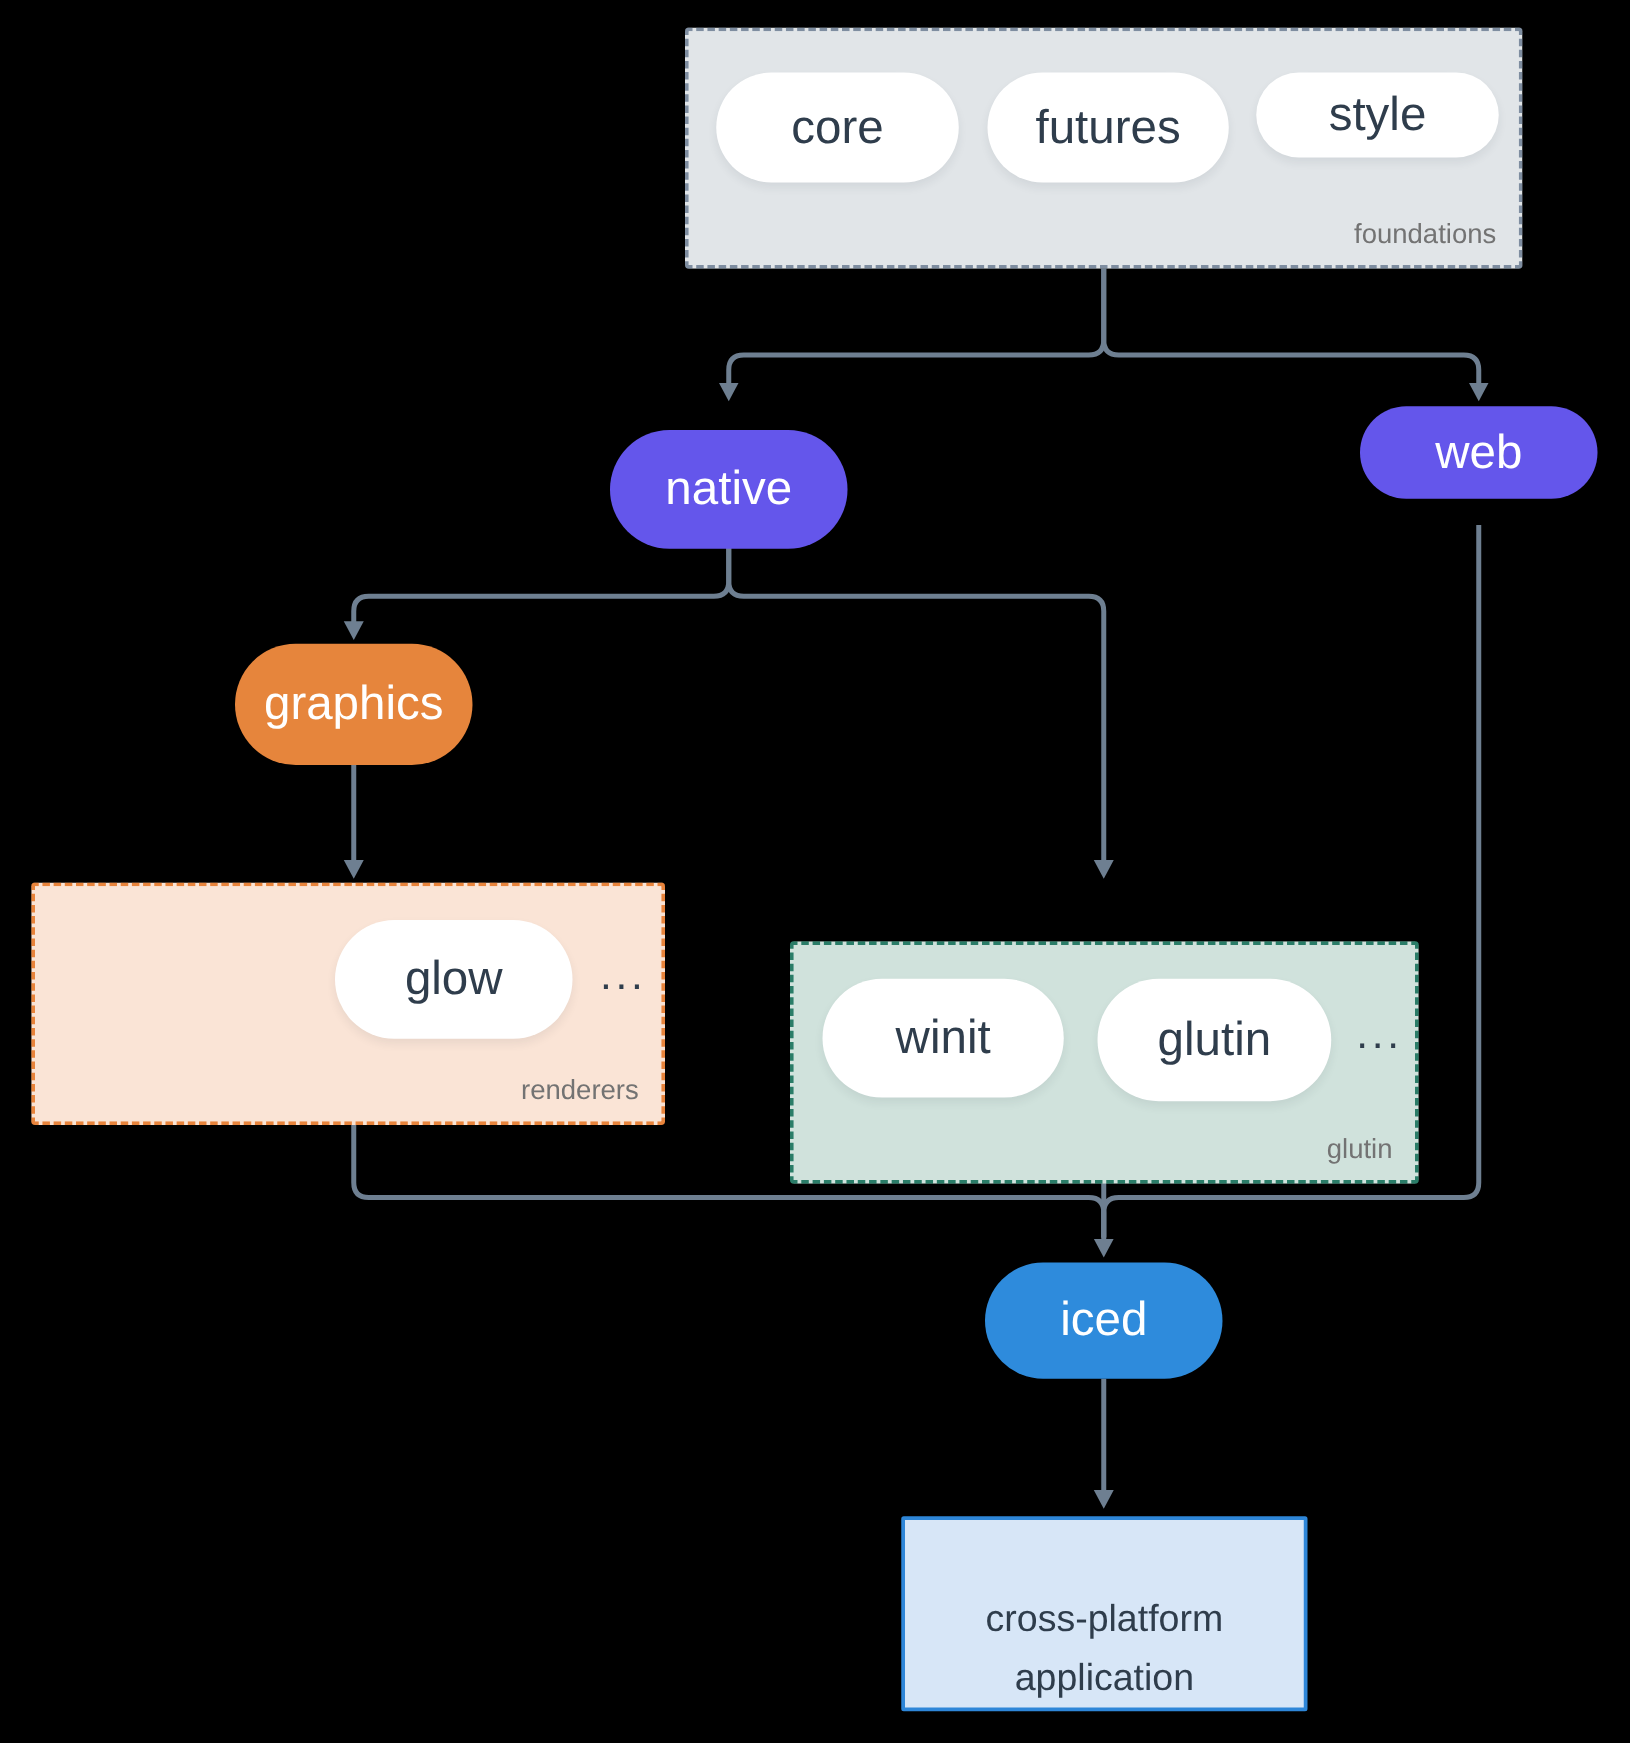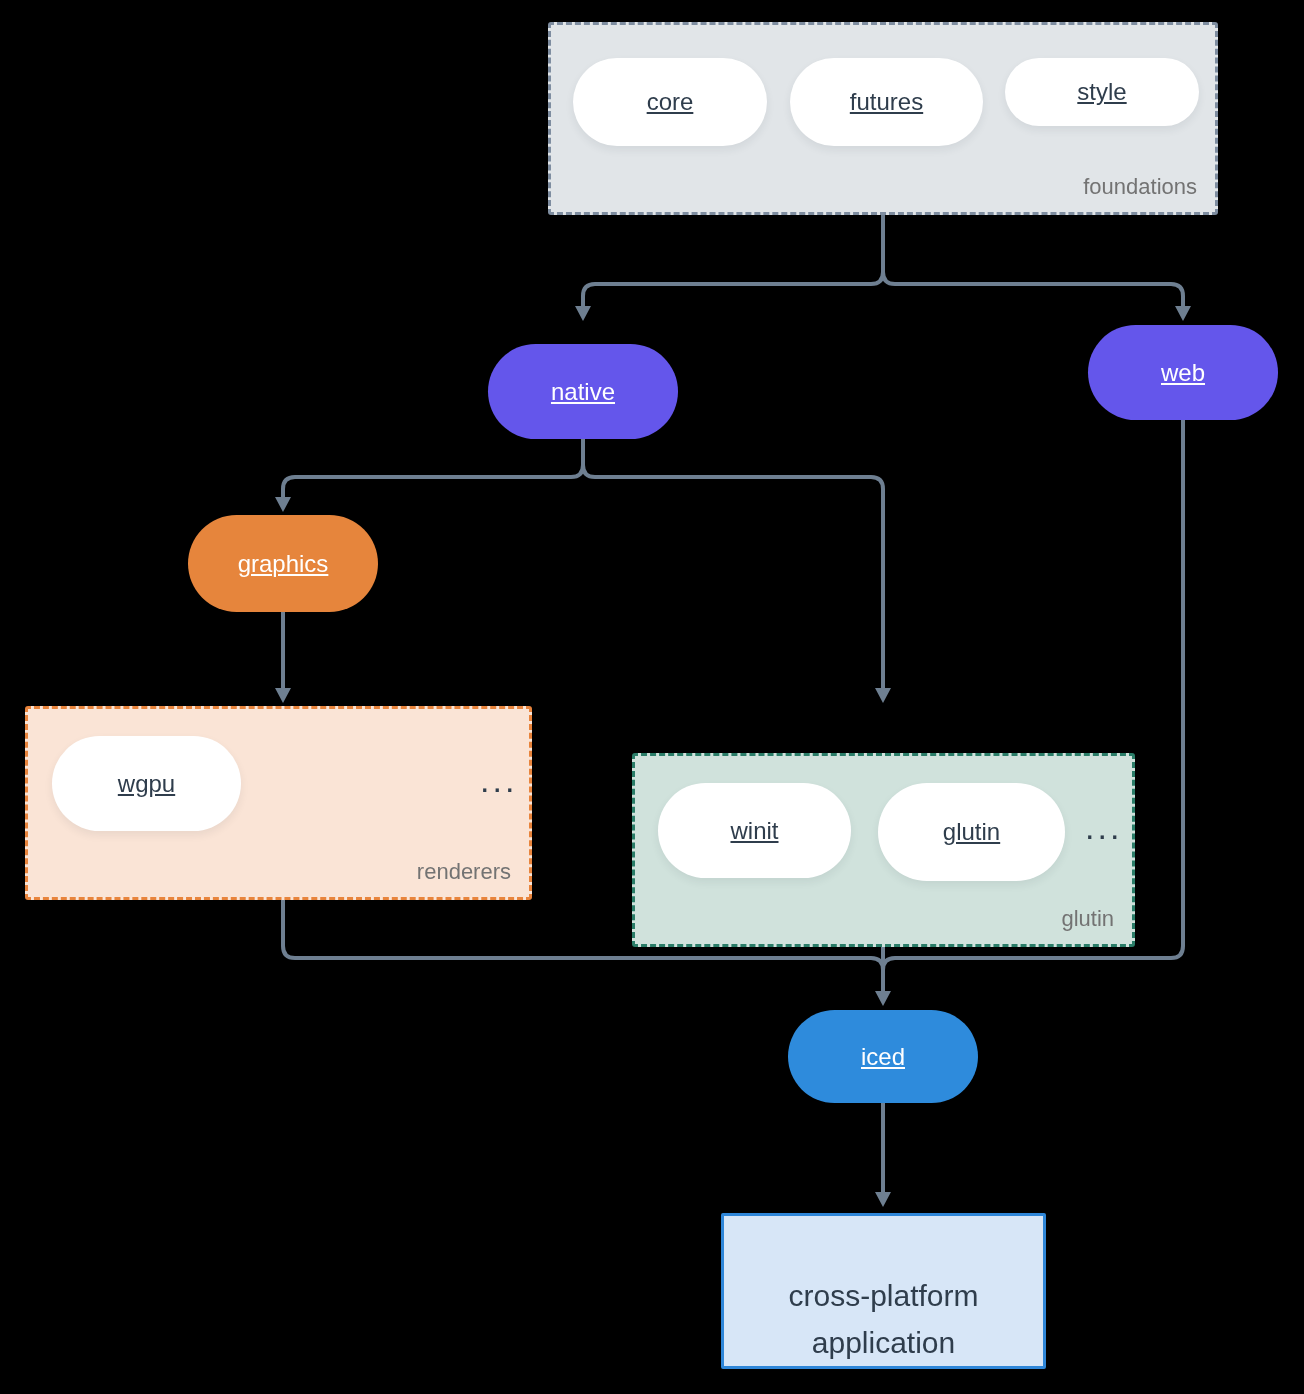--- a/index.html
+++ b/index.html
@@ -11,22 +11,21 @@
   .group{
     position:absolute;border:3px dashed #7e8da0;background:#e1e5e8;border-radius:3px;
   }
   .group.renderers{background:#fae4d6;border-color:#e8843c;}
   .group.shells{background:#d0e2dc;border-color:#2a7d68;}
   .group-label{
     position:absolute;right:18px;bottom:12px;font-size:22px;color:#737373;
   }
   .pill{
     position:absolute;border-radius:999px;display:flex;align-items:center;justify-content:center;
-    font-size:24px;
-    text-decoration:underline;
+    font-size:38px;
   }
   .pill.white{
     background:#ffffff;color:#2f3d4c;box-shadow:0 4px 8px rgba(40,50,60,0.08);
   }
   .pill.purple{background:#6456eb;color:#ffffff;}
   .pill.orange{background:#e6853c;color:#ffffff;}
   .pill.blue{background:#2e8bdc;color:#ffffff;}
   .ellipsis{
     position:absolute;color:#2f3d4c;font-size:34px;letter-spacing:3px;
   }
@@ -70,31 +69,31 @@
     </div>
     <div class="pill white" style="left:454px;top:33px;width:194px;height:68px;">
       <span>style</span>
     </div>
     <div class="group-label">foundations</div>
   </div>
 
   <div class="pill purple" style="left:488px;top:325px;width:190px;height:95px;margin-top:19px;">
     <span>native</span>
   </div>
-  <div class="pill purple" style="left:1088px;top:325px;width:190px;height:95px;">
+  <div class="pill purple" style="left:1088px;top:325px;width:190px;height:74px;">
     <span>web</span>
   </div>
 
   <div class="pill orange" style="left:188px;top:515px;width:190px;height:97px;">
     <span>graphics</span>
   </div>
 
   <div class="group renderers" style="left:25px;top:706px;width:501px;height:188px;">
-    <div class="pill white" style="left:24px;top:27px;width:189px;height:95px;">
-      <span>wgpu</span>
+    <div class="pill white" style="left:240px;top:27px;width:190px;height:95px;">
+      <span>glow</span>
     </div>
     <span class="ellipsis" style="left:452px;top:52px;">...</span>
     <div class="group-label">renderers</div>
   </div>
 
   <div class="group shells" style="left:632px;top:706px;width:497px;height:188px;margin-top:47px;">
     <div class="pill white" style="left:23px;top:27px;width:193px;height:95px;">
       <span>winit</span>
     </div>
     <div class="pill white" style="left:243px;top:27px;width:187px;height:98px;">

